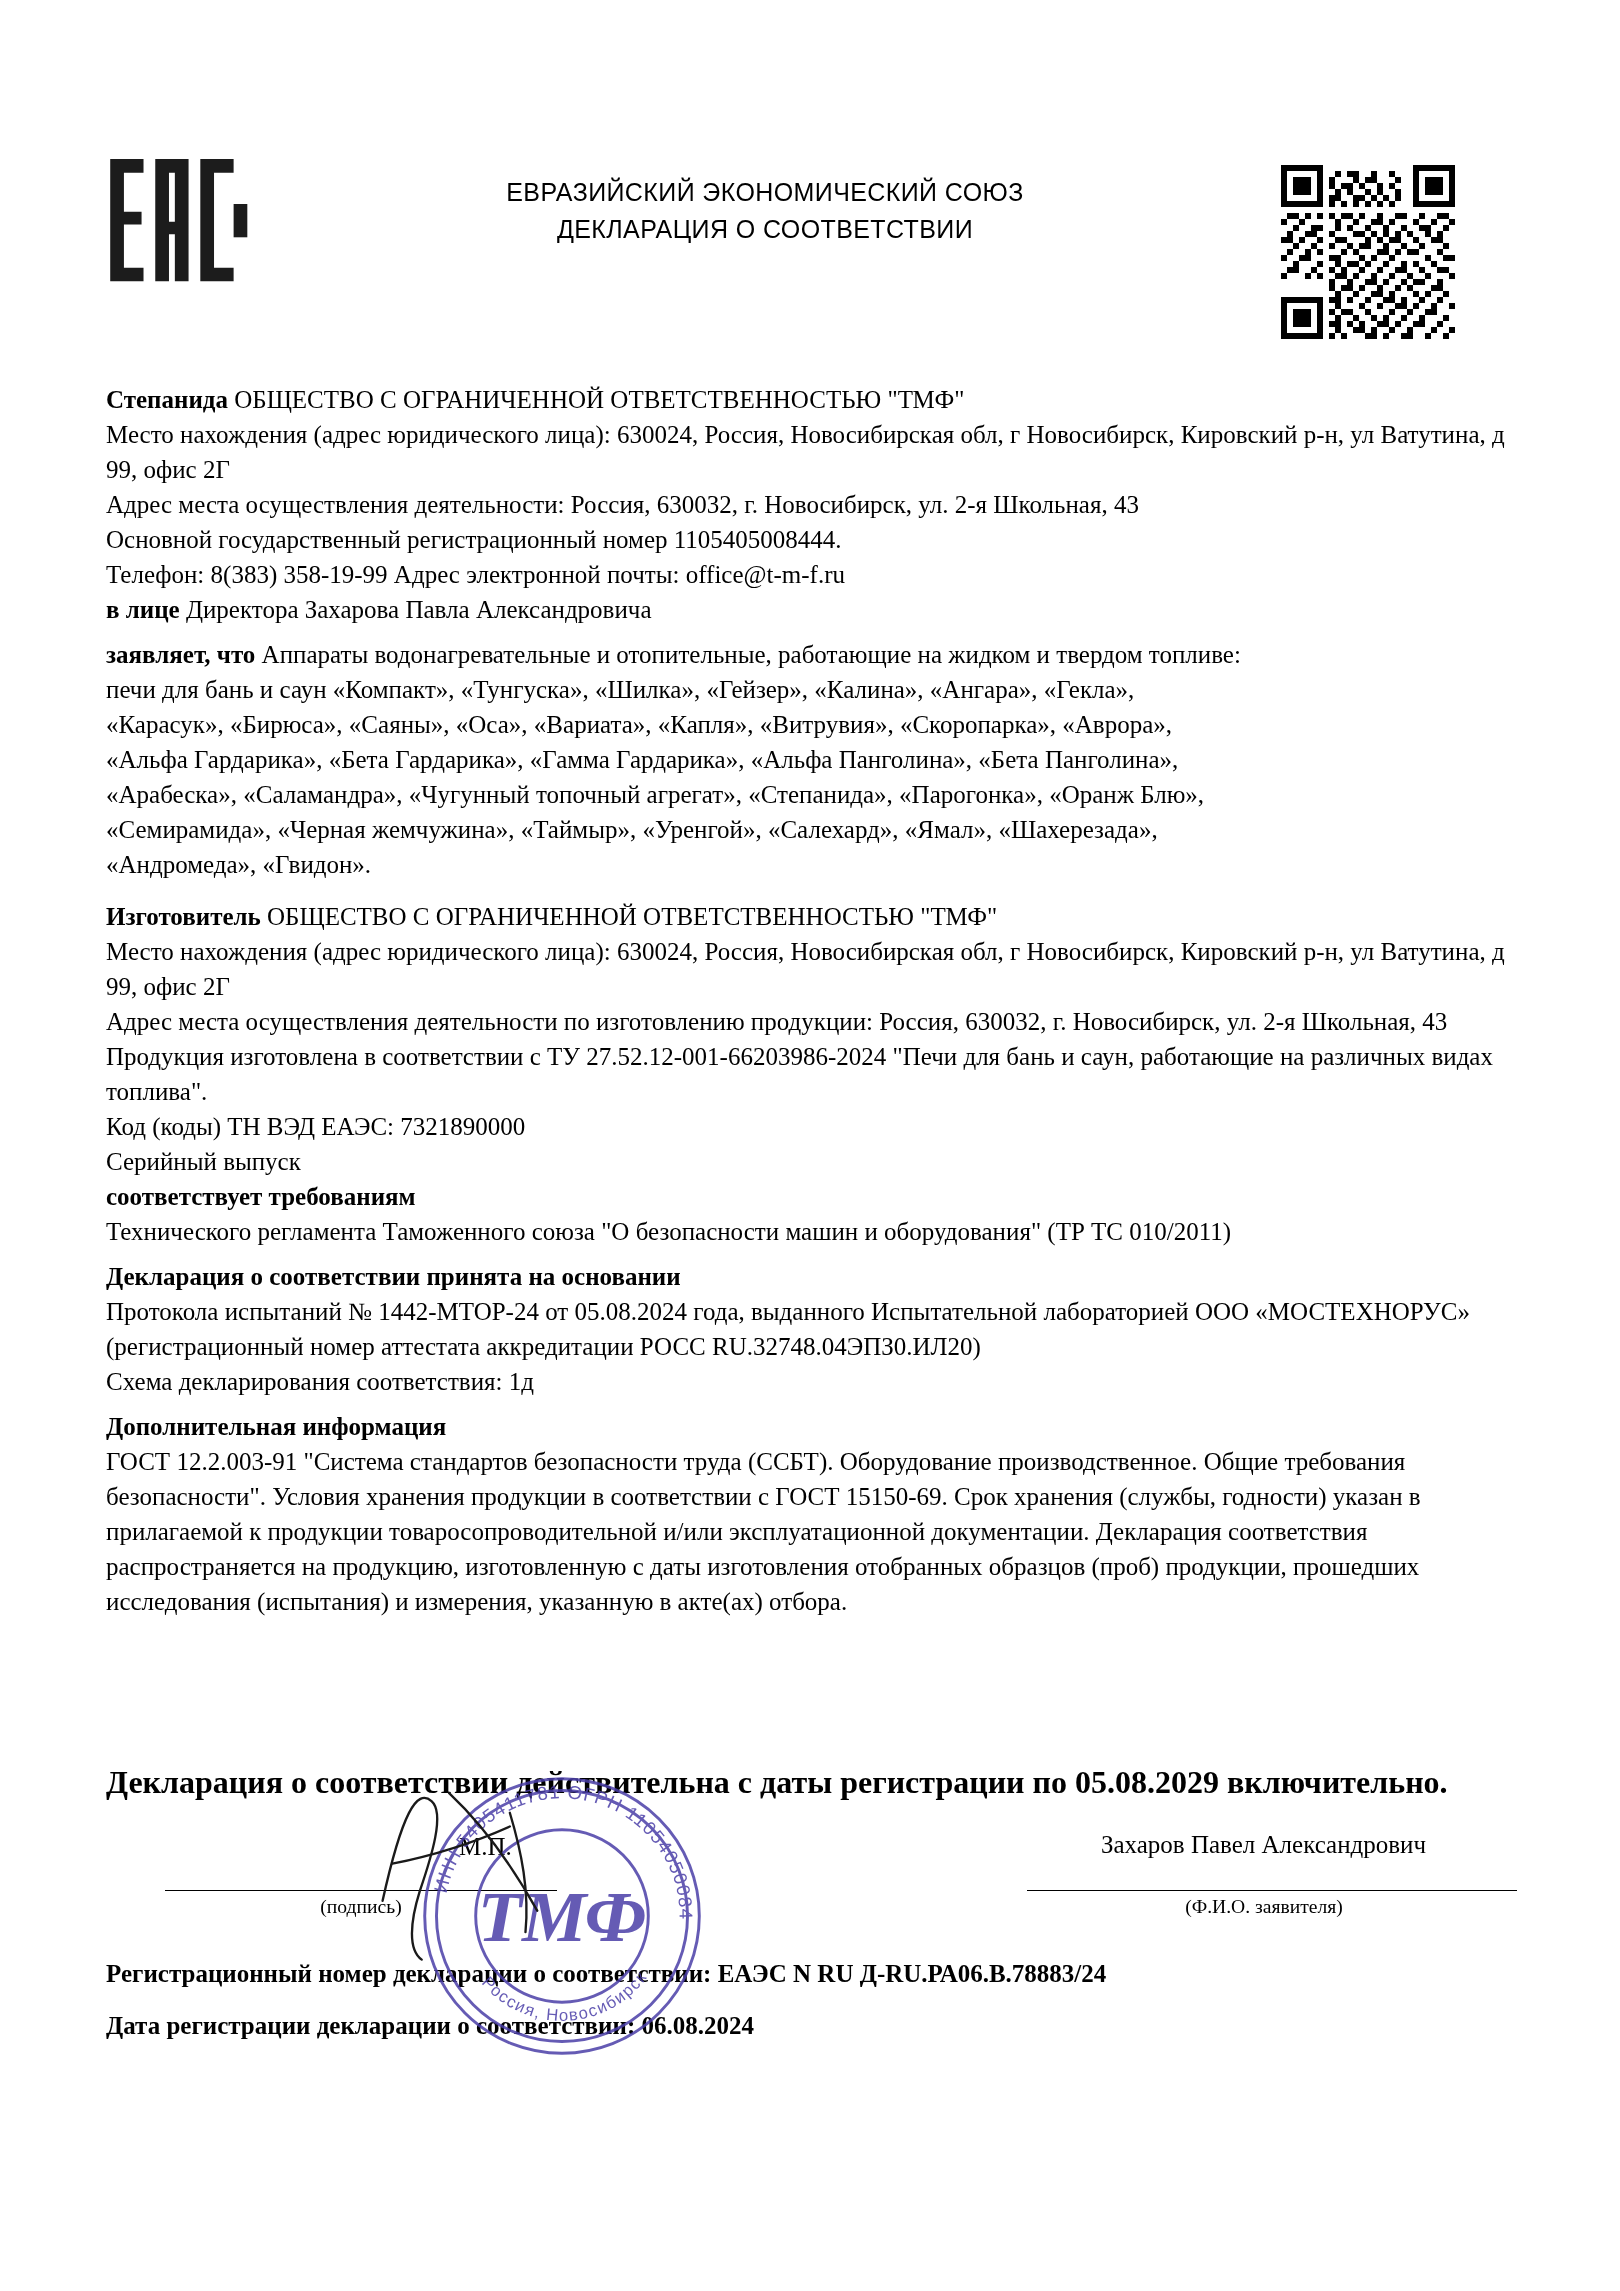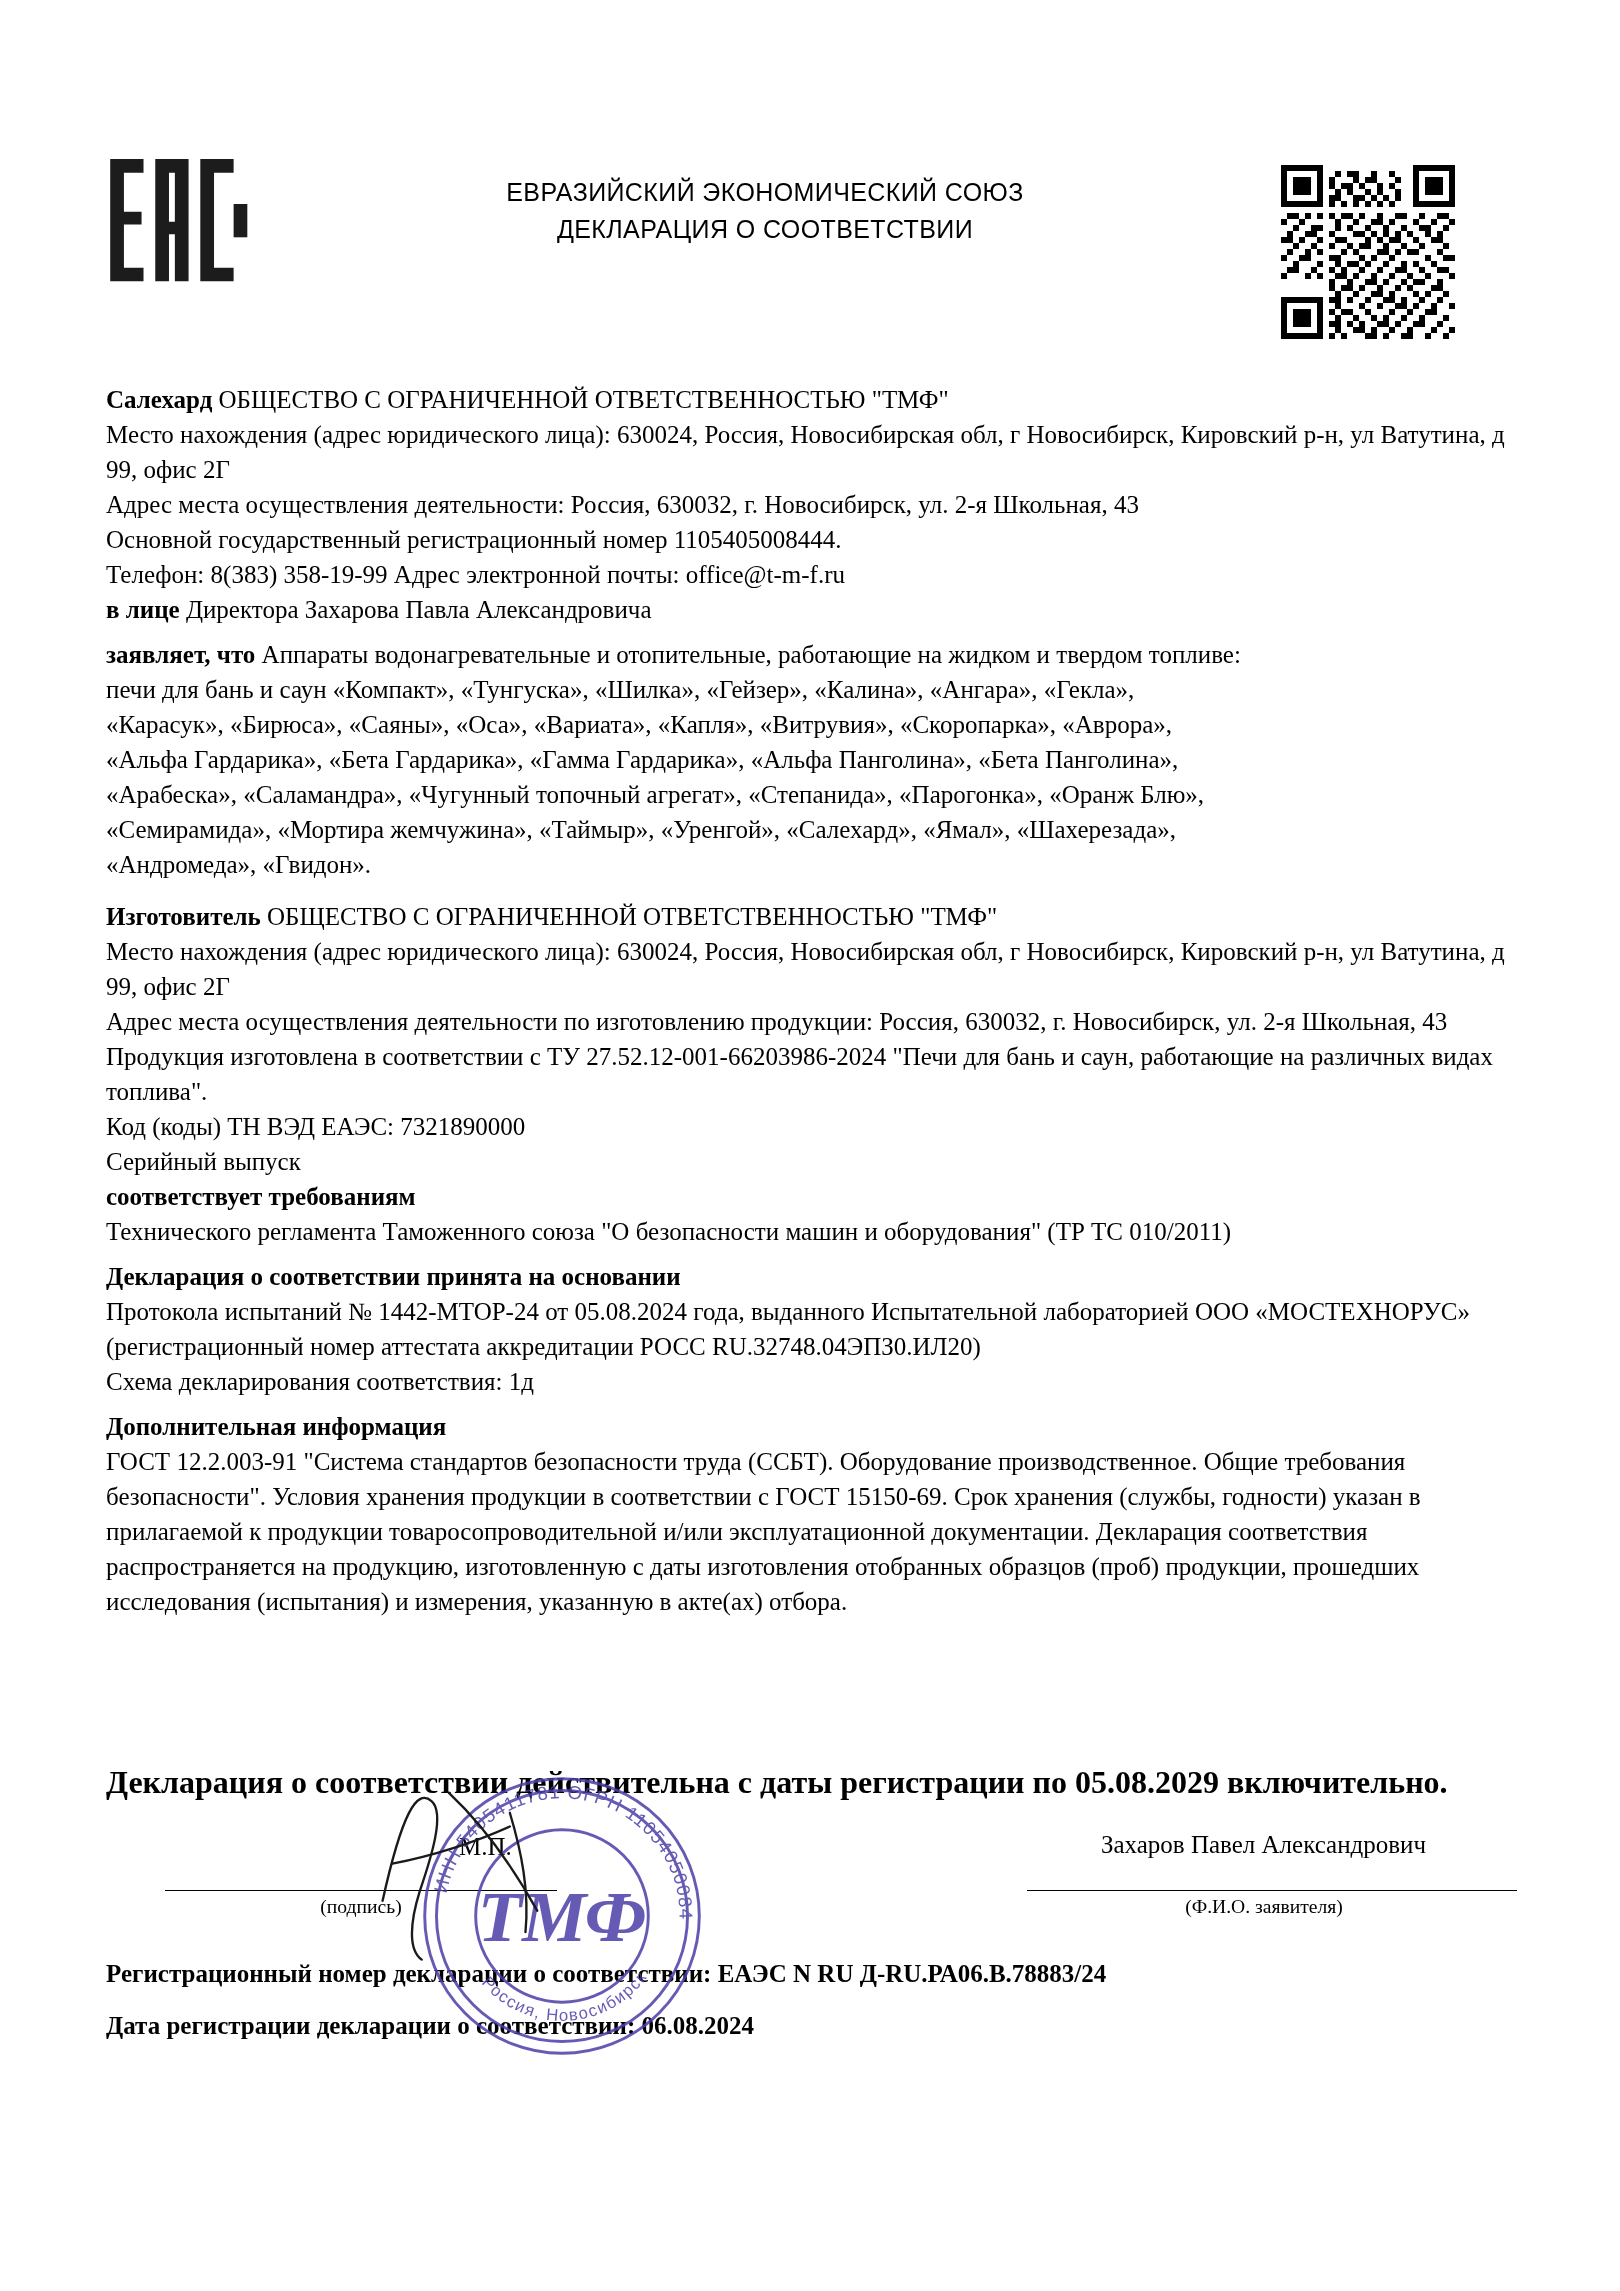--- a/index.html
+++ b/index.html
@@ -445,37 +445,37 @@
           <rect x="20" y="28" width="2" height="1"></rect>
             <rect x="24" y="28" width="1" height="1"></rect>
           <rect x="27" y="28" width="1" height="1"></rect>
         </g>
       </svg>
     </div>
   </div>
 
   <div class="content">
 
-    <p><span class="b">Салехард</span><span> ОБЩЕСТВО С ОГРАНИЧЕННОЙ ОТВЕТСТВЕННОСТЬЮ "ТМФ"</span></p>
+    <p><span class="b">Степанида</span><span> ОБЩЕСТВО С ОГРАНИЧЕННОЙ ОТВЕТСТВЕННОСТЬЮ "ТМФ"</span></p>
     <p>Место нахождения (адрес юридического лица): 630024, Россия, Новосибирская обл, г Новосибирск, Кировский р-н, ул Ватутина, д 99, офис 2Г</p>
     <p>Адрес места осуществления деятельности: Россия, 630032, г. Новосибирск, ул. 2-я Школьная, 43</p>
     <p>Основной государственный регистрационный номер 1105405008444.</p>
     <p>Телефон: 8(383) 358-19-99 Адрес электронной почты: office@t-m-f.ru</p>
     <p><span class="b">в лице</span><span> Директора Захарова Павла Александровича</span></p>
 
     <div class="gap-sm"></div>
 
     <p><span class="b">заявляет, что</span><span> Аппараты водонагревательные и отопительные, работающие на жидком и твердом топливе:</span></p>
 
     <div class="prod-list">
       <p>печи для бань и саун «Компакт», «Тунгуска», «Шилка», «Гейзер», «Калина», «Ангара», «Гекла»,</p>
       <p>«Карасук», «Бирюса», «Саяны», «Оса», «Вариата», «Капля», «Витрувия», «Скоропарка», «Аврора»,</p>
       <p>«Альфа Гардарика», «Бета Гардарика», «Гамма Гардарика», «Альфа Панголина», «Бета Панголина»,</p>
       <p>«Арабеска», «Саламандра», «Чугунный топочный агрегат», «Степанида», «Парогонка», «Оранж Блю»,</p>
-      <p>«Семирамида», «Мортира жемчужина», «Таймыр», «Уренгой», «Салехард», «Ямал», «Шахерезада»,</p>
+      <p>«Семирамида», «Черная жемчужина», «Таймыр», «Уренгой», «Салехард», «Ямал», «Шахерезада»,</p>
       <p>«Андромеда», «Гвидон».</p>
     </div>
 
     <div class="gap-md"></div>
 
     <p><span class="b">Изготовитель</span><span> ОБЩЕСТВО С ОГРАНИЧЕННОЙ ОТВЕТСТВЕННОСТЬЮ "ТМФ"</span></p>
     <p>Место нахождения (адрес юридического лица): 630024, Россия, Новосибирская обл, г Новосибирск, Кировский р-н, ул Ватутина, д 99, офис 2Г</p>
     <p>Адрес места осуществления деятельности по изготовлению продукции: Россия, 630032, г. Новосибирск, ул. 2-я Школьная, 43 Продукция изготовлена в соответствии с ТУ 27.52.12-001-66203986-2024 "Печи для бань и саун, работающие на различных видах топлива".</p>
     <p>Код (коды) ТН ВЭД ЕАЭС: 7321890000</p>
     <p>Серийный выпуск</p>

